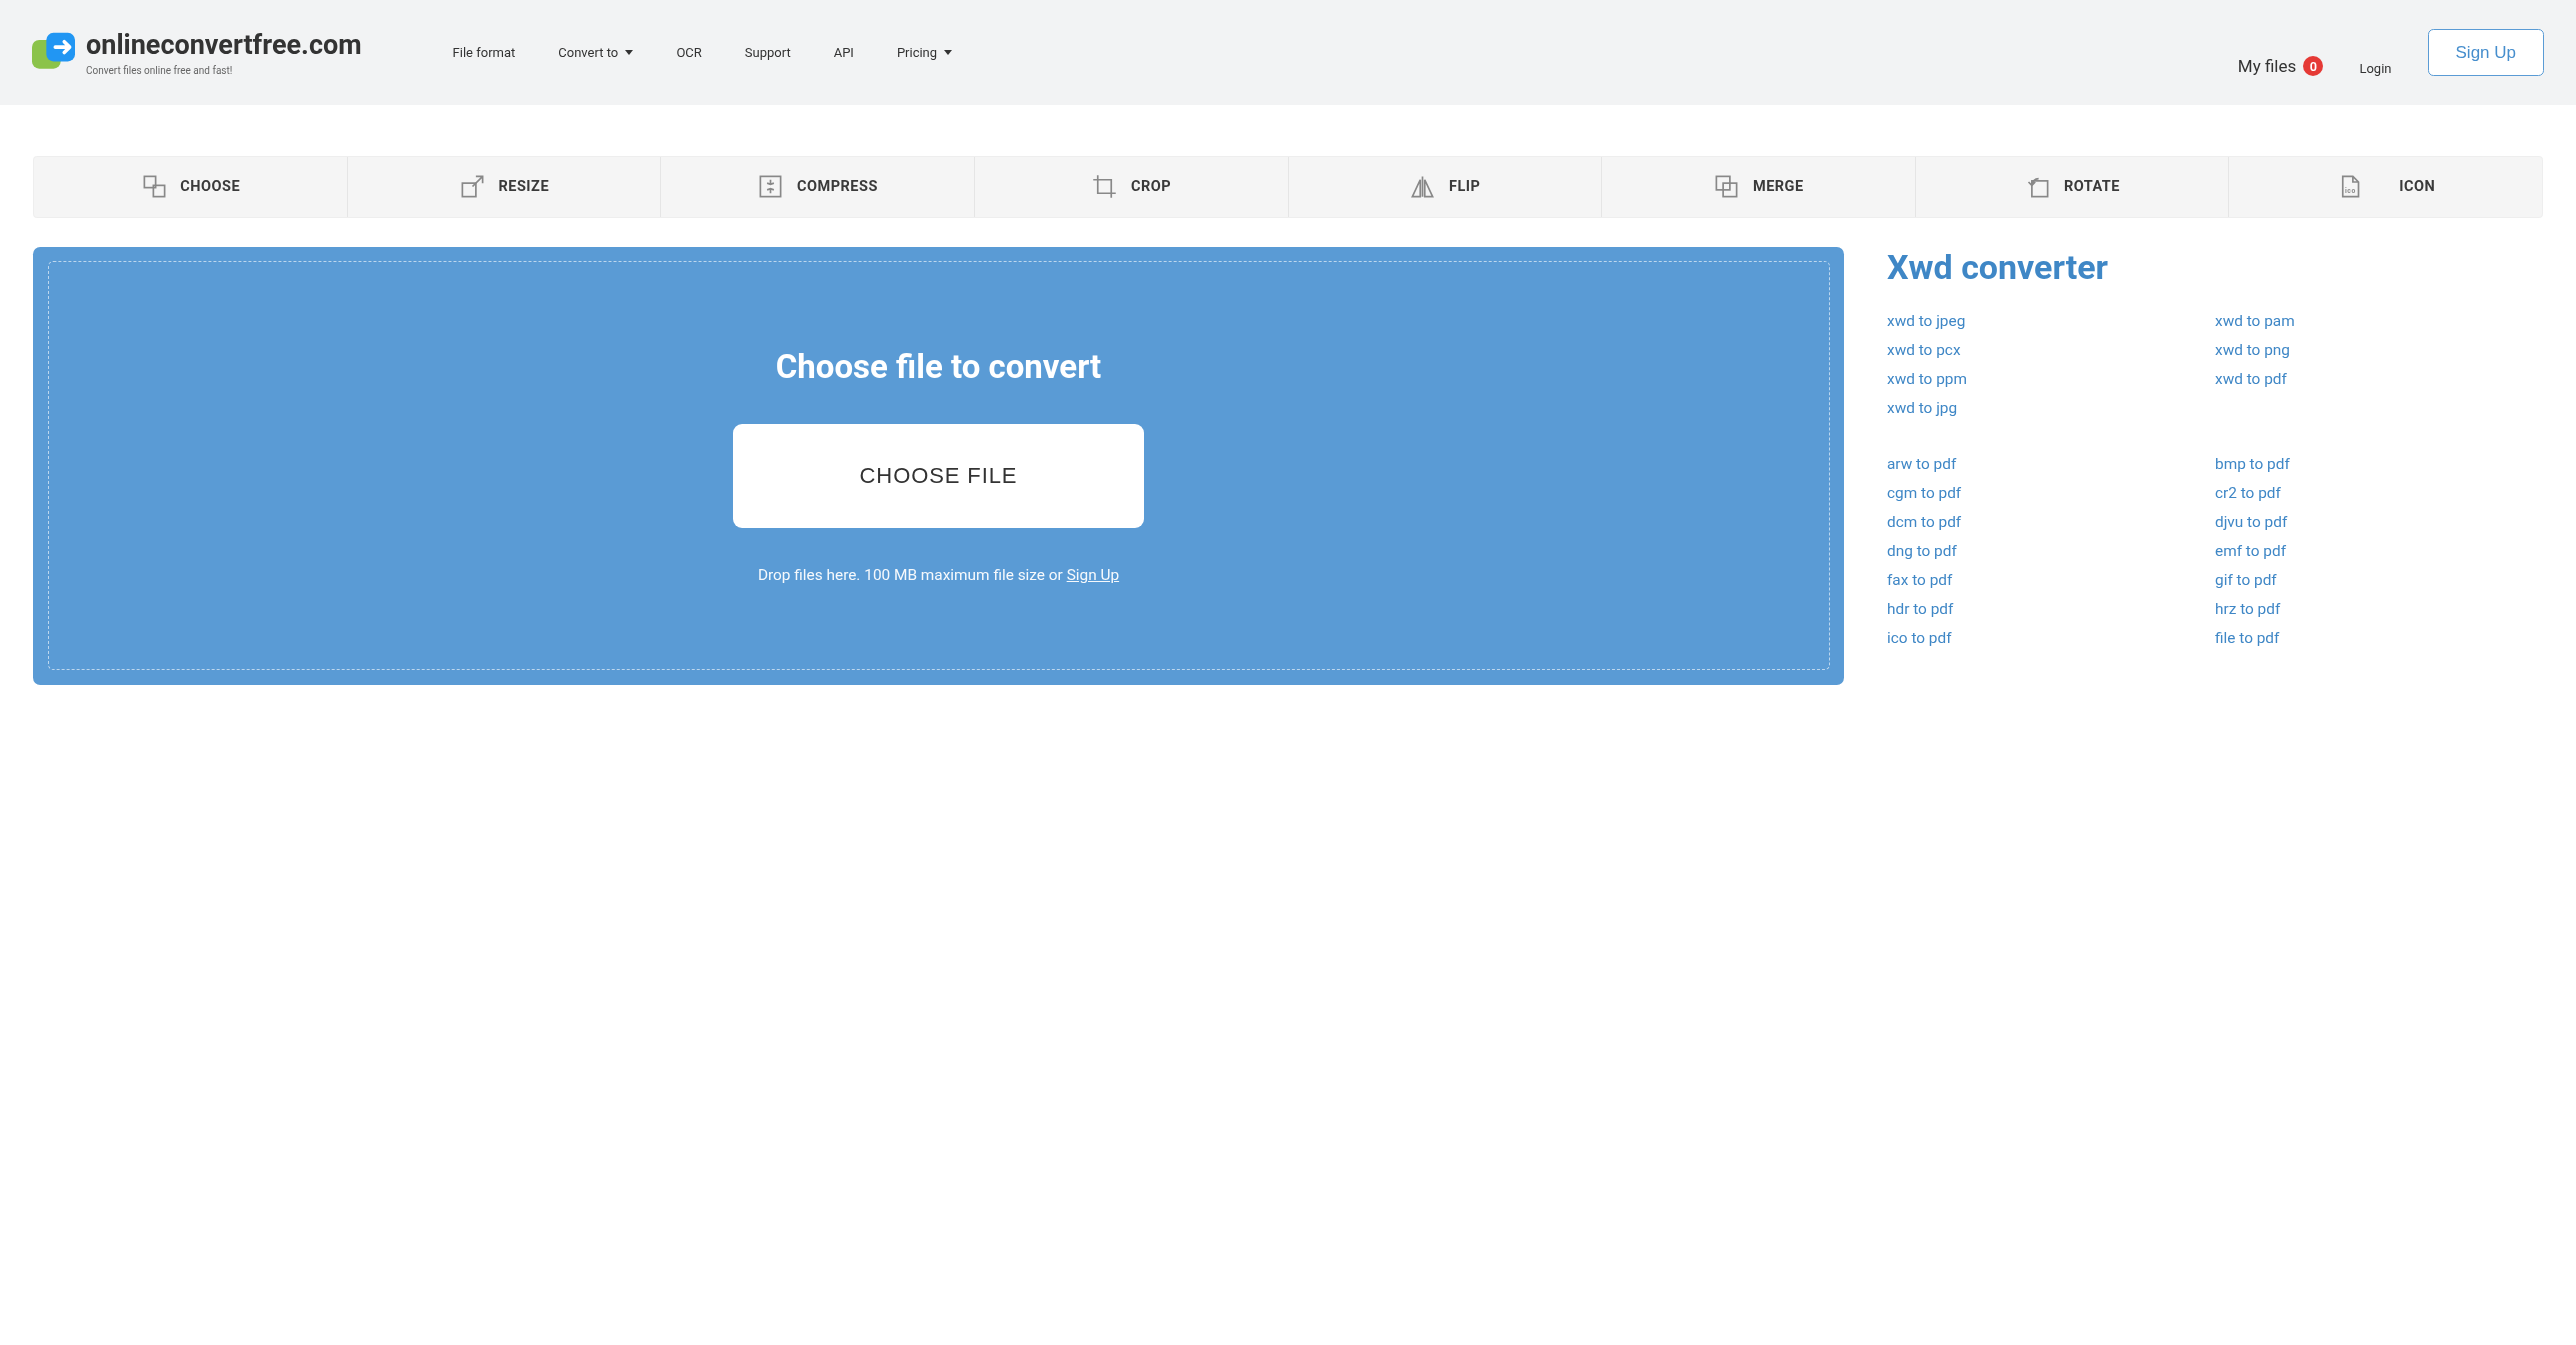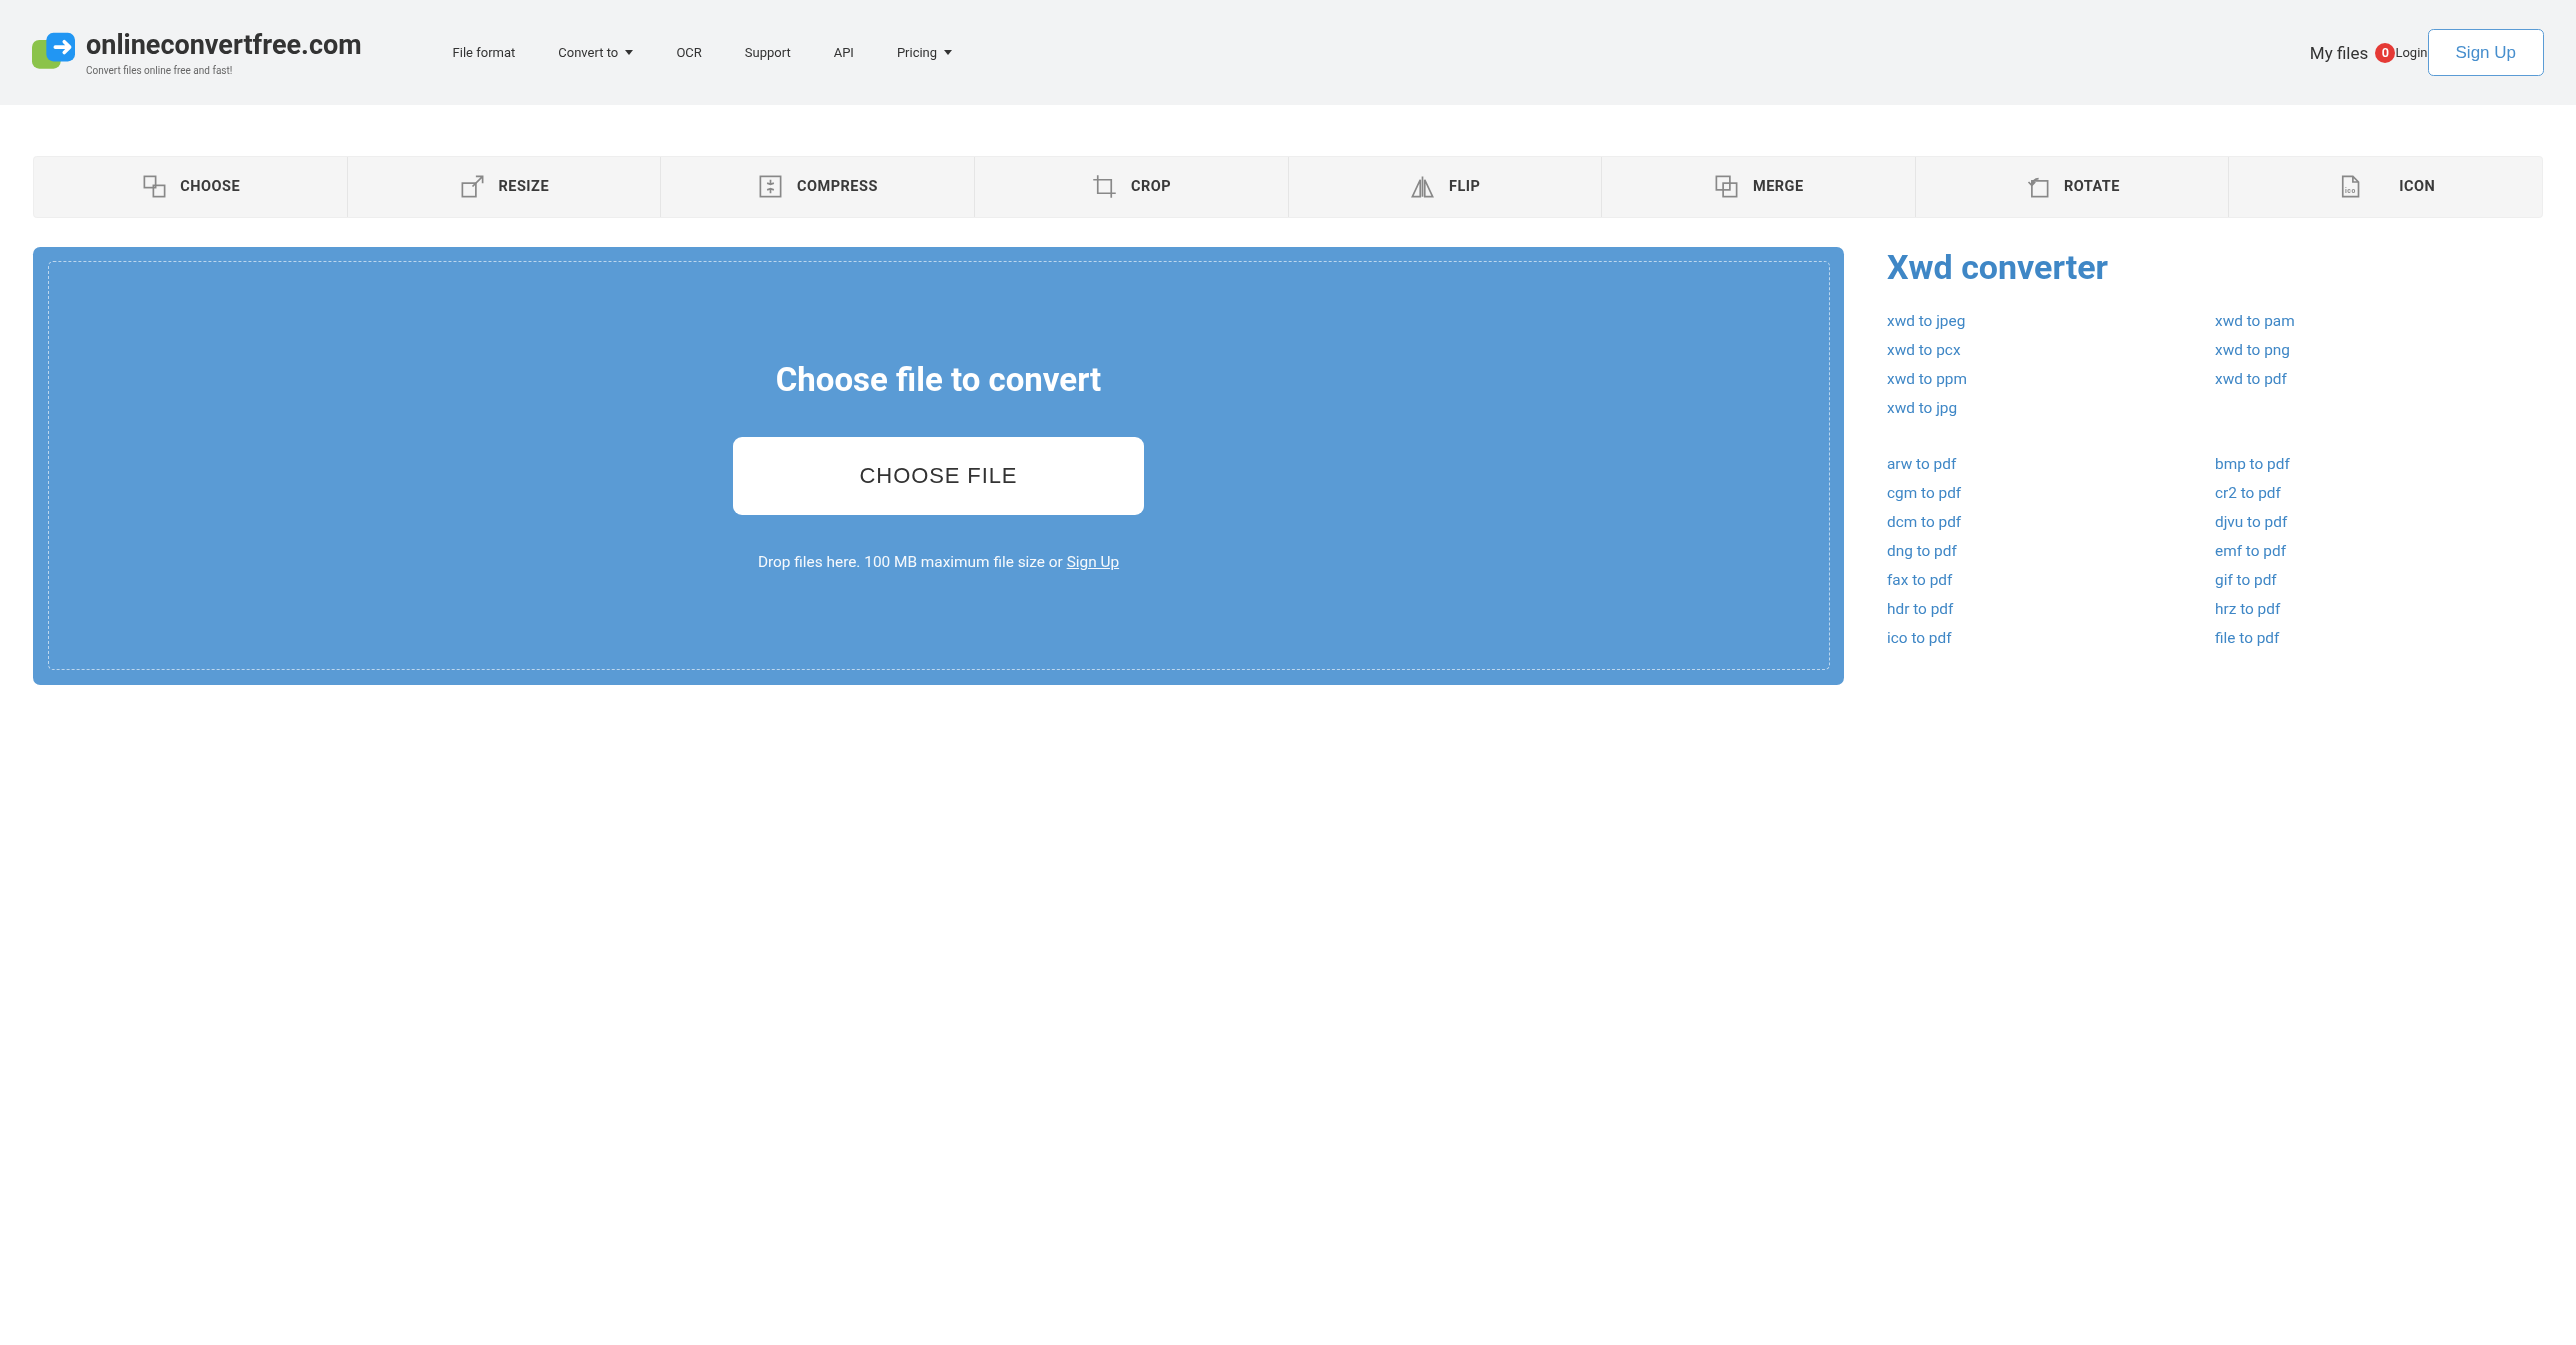--- a/index.html
+++ b/index.html
@@ -8,37 +8,37 @@
 
 .header { background: #f2f3f4; display: flex; align-items: center; padding: 0 32px; height: 105px; }
 .brand { display: flex; align-items: center; }
 .logo-icon { width: 43px; height: 43px; margin-right: 11px; flex-shrink: 0; }
 .brand-text { display: flex; flex-direction: column; }
 .brand-title { font-size: 27px; font-weight: 700; color: #333; }
 .brand-tag { font-size: 10px; color: #666; margin-top: 3.6px; }
 .nav-main { display: flex; align-items: center; margin-left: 91px; gap: 43px; }
 .nav-link { font-size: 13px; color: #333; display: flex; align-items: center; gap: 7.2px; cursor: pointer; }
 .chevron { width: 0; height: 0; border-left: 4.5px solid transparent; border-right: 4.5px solid transparent; border-top: 5.4px solid #333; }
-.nav-right { margin-left: auto; display: flex; align-items: center; }
+.nav-right { margin-left: auto; display: flex; align-items: flex-end; gap: 36px; }
 .myfiles { display: flex; align-items: center; gap: 7.2px; font-size: 17px; cursor: pointer; }
 .badge { background: #e53935; color: #fff; border-radius: 50%; width: 20px; height: 20px; display: flex; align-items: center; justify-content: center; font-size: 12.7px; font-weight: 600; }
 .signup-btn { border: 1.4px solid #5a9bd5; color: #468ecd; background: #fff; padding: 12.7px 27px; border-radius: 5.4px; font-size: 17px; cursor: pointer; }
 
 
 .toolbar { display: flex; margin: 51px 33px 0 33px; background: #f5f5f5; border: 0.9px solid #eee; border-radius: 3.6px; }
 .tool { flex: 1; display: flex; align-items: center; justify-content: center; gap: 12.7px; padding: 16.3px 0; border-right: 0.9px solid #e5e5e5; cursor: pointer; font-weight: 700; font-size: 14.5px; letter-spacing: 0.5px; color: #3a3a3a; }
 .tool:last-child { border-right: none; gap: 36px; }
 .tool-icon { width: 27px; height: 27px; stroke: #888; fill: none; stroke-width: 1.5; }
 
 
 .main { display: flex; padding: 29px 33px 0 33px; gap: 43px; }
 .dropzone-wrap { flex: 1; background: #5a9bd5; border-radius: 7.2px; padding: 14.5px; min-height: 428px; display: flex; }
 .dropzone-inner { flex: 1; border: 1.4px dashed rgba(255,255,255,0.6); border-radius: 5.4px; display: flex; flex-direction: column; align-items: center; justify-content: center; }
 .drop-title { color: #fff; font-size: 33px; font-weight: 700; margin-bottom: 38px; }
-.choose-btn { background: #fff; color: #333; font-size: 22px; letter-spacing: 0.9px; padding: 26px 127px; border-radius: 9px; border: none; cursor: pointer; }
+.choose-btn { background: #fff; color: #333; font-size: 22px; letter-spacing: 0.9px; padding: 39px 127px; border-radius: 9px; border: none; cursor: pointer; }
 .drop-sub { color: #fff; opacity: 0.95; font-size: 15.4px; margin-top: 38px; }
 .drop-sub a { color: #fff; text-decoration: underline; cursor: pointer; }
 
 .sidebar { width: 656px; flex-shrink: 0; }
 .side-heading { color: #3f87c6; font-size: 34px; font-weight: 700; margin-bottom: 25px; }
 .link-grid { display: grid; grid-template-columns: 1fr 1fr; row-gap: 11px; margin-bottom: 38px; }
 .link-grid a { color: #3f87c6; font-size: 15.4px; cursor: pointer; text-decoration: none; }
 </style>
 </head>
 <body>

